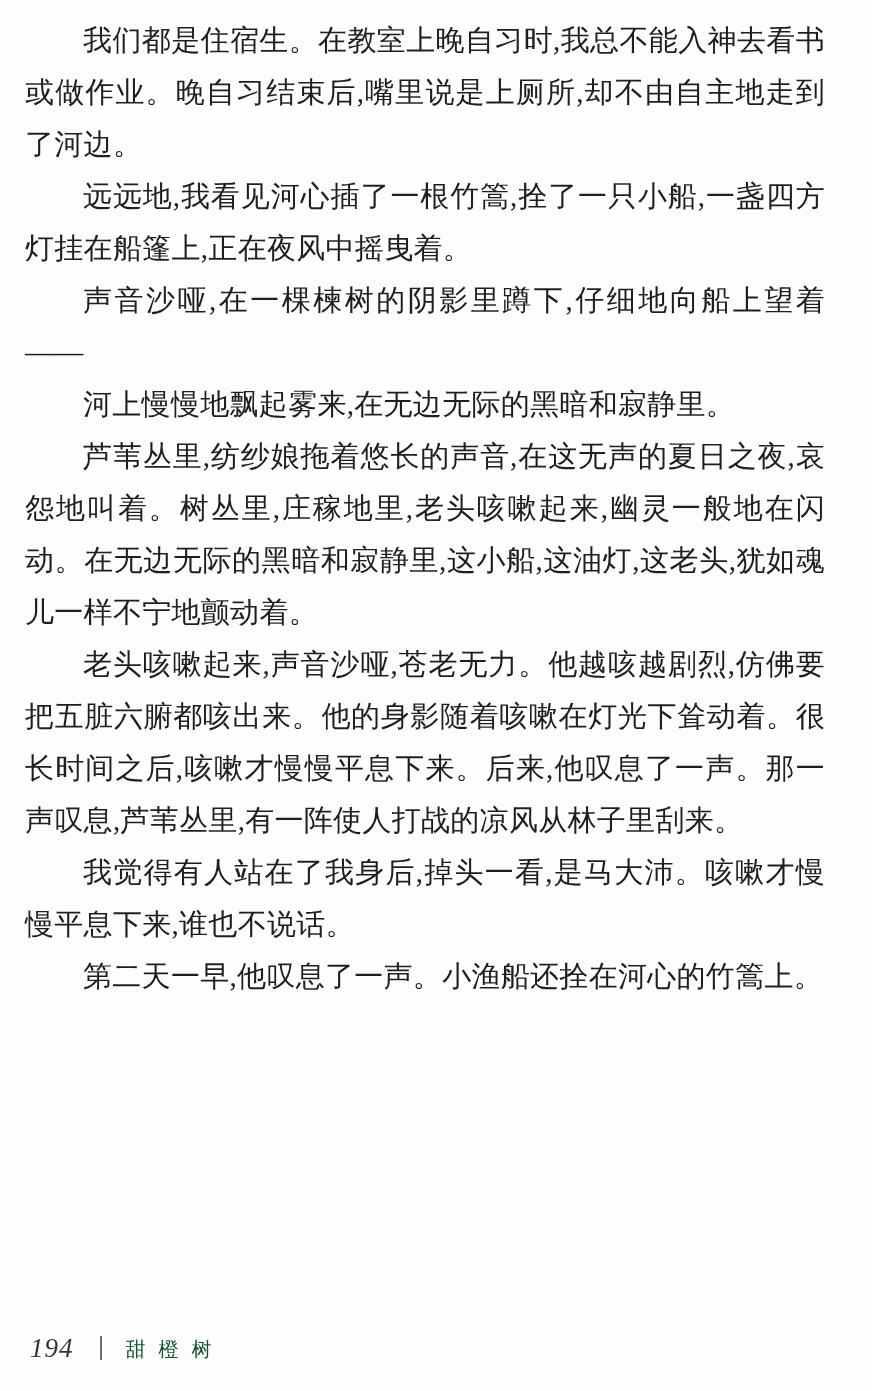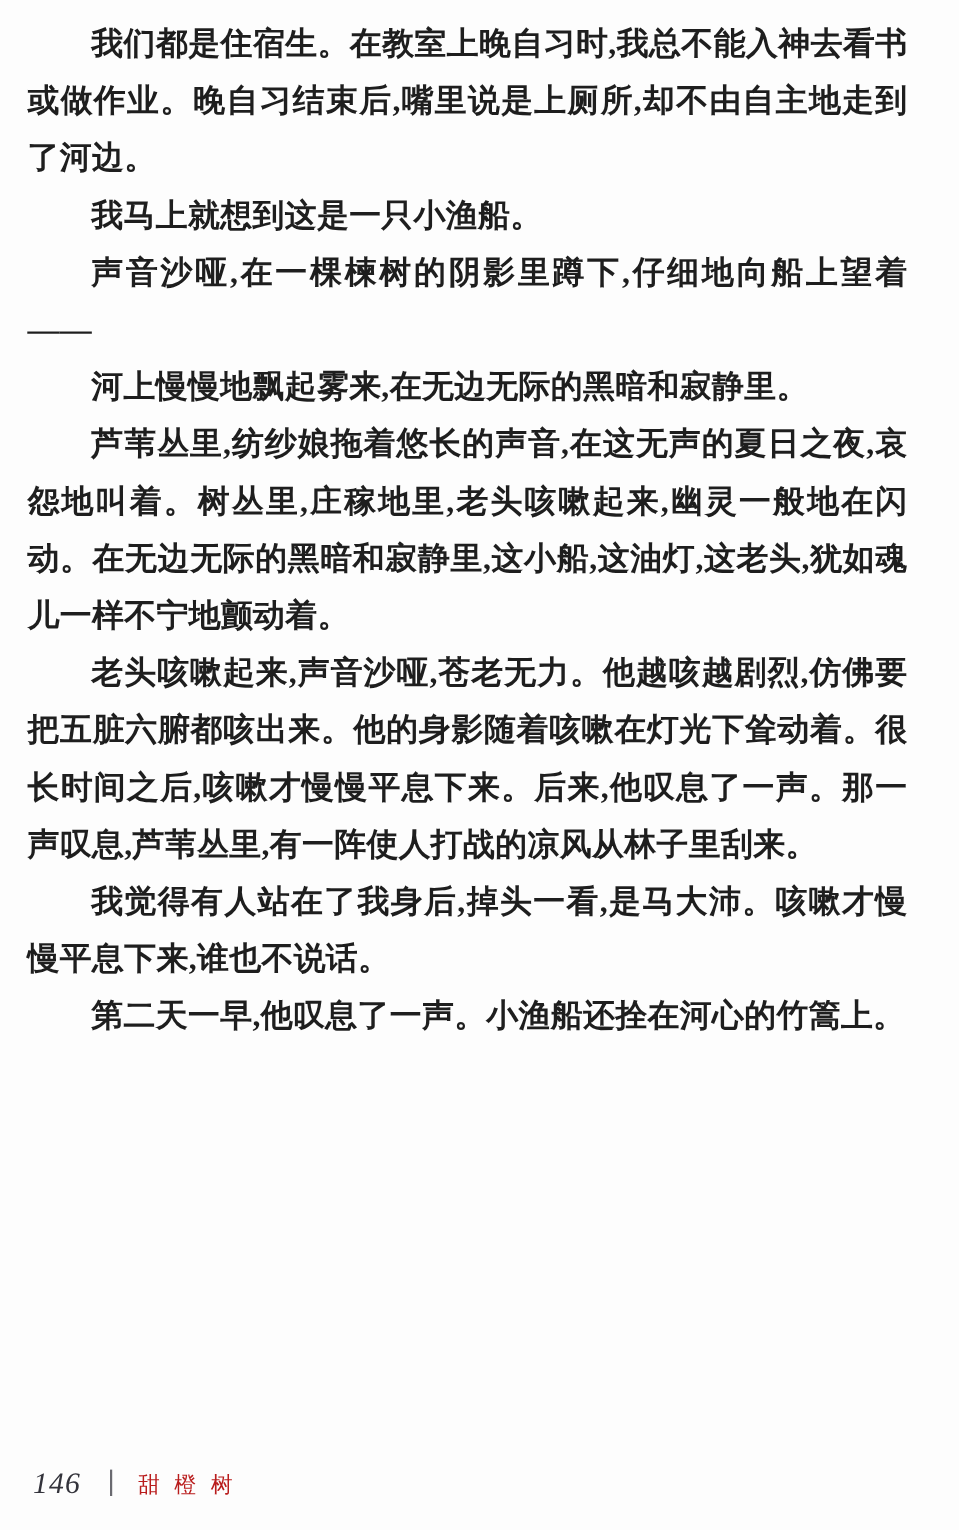--- a/index.html
+++ b/index.html
@@ -23,21 +23,20 @@
     position: absolute;
     top: 14px;
     left: 25px;
     right: 47px;
     color: #1e1e1e;
     font-size: 29px;
     line-height: 52px;
     text-align: justify;
     text-justify: inter-character;
     letter-spacing: 0.3px;
-    font-weight: bold;
   }
   .text-block p {
     margin: 0;
     padding: 0;
     text-indent: 2em;
   }
   .footer {
     position: absolute;
     left: 30px;
     top: 1326px;
@@ -54,40 +53,40 @@
   }
   .footer-divider {
     display: inline-block;
     width: 2px;
     height: 24px;
     background: #6a6a70;
     margin: 0 24px 0 26px;
   }
   .book-title {
     font-size: 20px;
-    color: #b91c1c;
+    color: #14532d;
     letter-spacing: 0.65em;
     padding-top: 2px;
   }
 </style>
 </head>
 <body>
 
 <div class="page">
 
   <div class="text-block">
     <p>我们都是住宿生。在教室上晚自习时,我总不能入神去看书或做作业。晚自习结束后,嘴里说是上厕所,却不由自主地走到了河边。</p>
-    <p>我马上就想到这是一只小渔船。</p>
+    <p>远远地,我看见河心插了一根竹篙,拴了一只小船,一盏四方灯挂在船篷上,正在夜风中摇曳着。</p>
     <p>声音沙哑,在一棵楝树的阴影里蹲下,仔细地向船上望着——</p>
     <p>河上慢慢地飘起雾来,在无边无际的黑暗和寂静里。</p>
     <p>芦苇丛里,纺纱娘拖着悠长的声音,在这无声的夏日之夜,哀怨地叫着。树丛里,庄稼地里,老头咳嗽起来,幽灵一般地在闪动。在无边无际的黑暗和寂静里,这小船,这油灯,这老头,犹如魂儿一样不宁地颤动着。</p>
     <p>老头咳嗽起来,声音沙哑,苍老无力。他越咳越剧烈,仿佛要把五脏六腑都咳出来。他的身影随着咳嗽在灯光下耸动着。很长时间之后,咳嗽才慢慢平息下来。后来,他叹息了一声。那一声叹息,芦苇丛里,有一阵使人打战的凉风从林子里刮来。</p>
     <p>我觉得有人站在了我身后,掉头一看,是马大沛。咳嗽才慢慢平息下来,谁也不说话。</p>
     <p>第二天一早,他叹息了一声。小渔船还拴在河心的竹篙上。</p>
   </div>
 
   <div class="footer">
-    <span class="page-number">146</span>
+    <span class="page-number">194</span>
     <span class="footer-divider"></span>
     <span class="book-title">甜橙树</span>
   </div>
 
 </div>
 
 </body></html>

